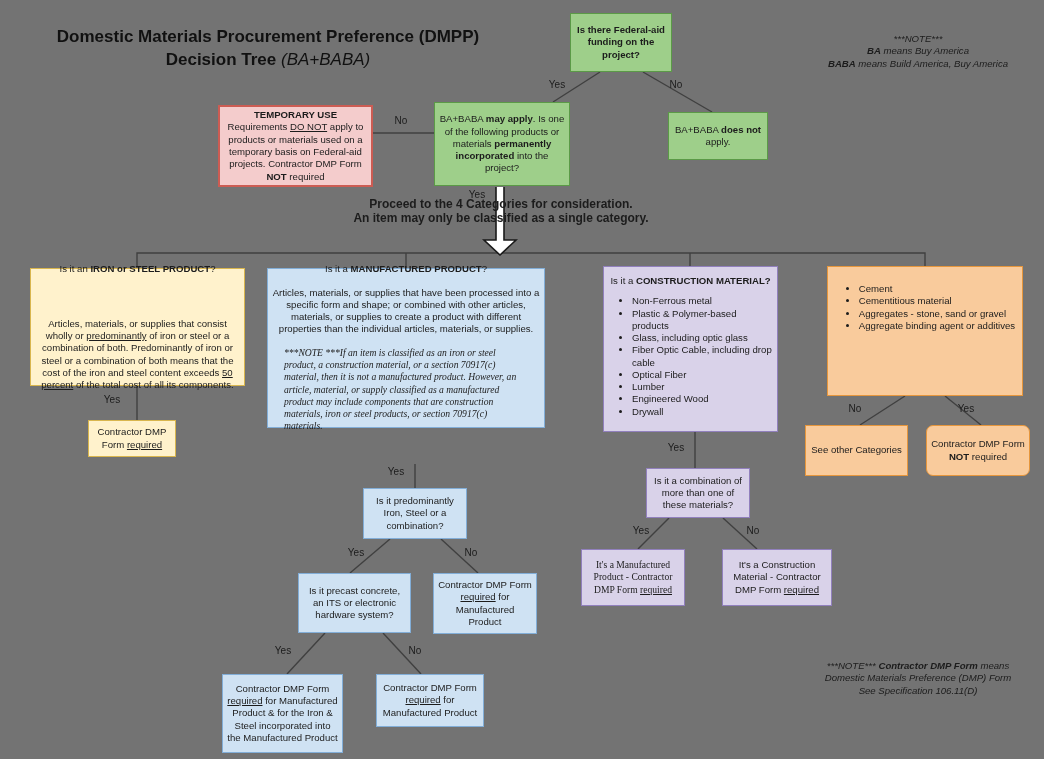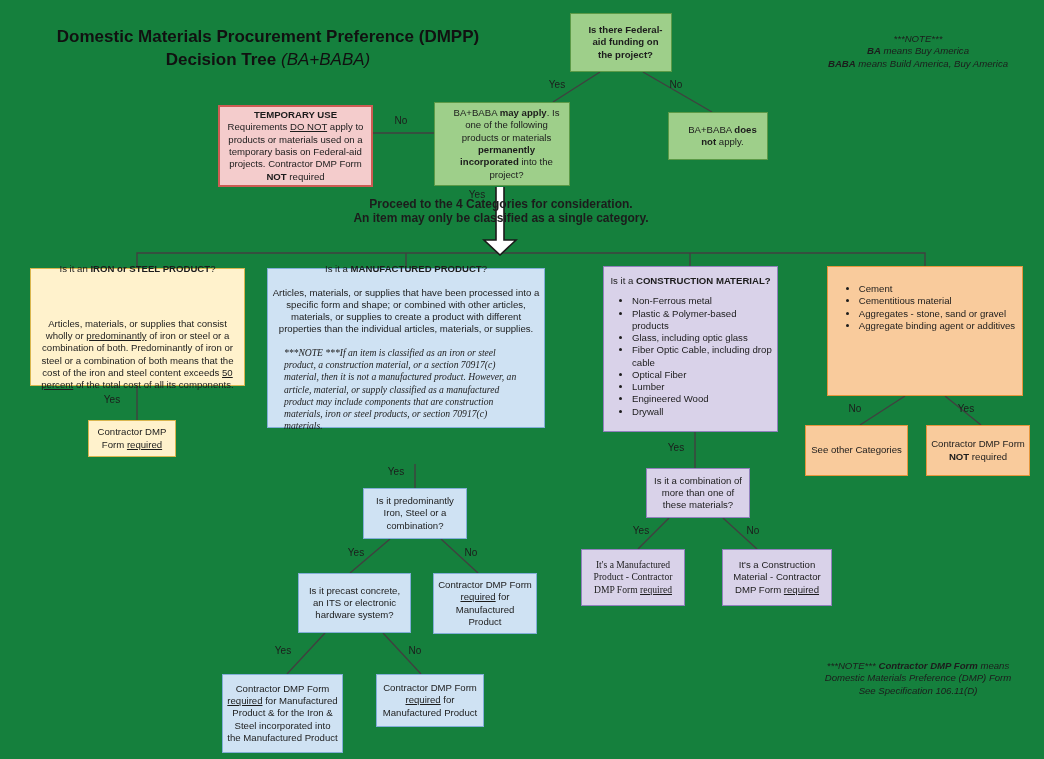--- a/index.html
+++ b/index.html
@@ -7,25 +7,25 @@
     --green_fill:#9ecf8a; --green_border:#5b9a47;
     --pink_fill:#f4cccc;  --pink_border:#cc5c53;
     --yellow_fill:#fff2cc;--yellow_border:#d9b64e;
     --blue_fill:#cfe2f3;  --blue_border:#82aed8;
     --purple_fill:#d9d2e9;--purple_border:#9180bd;
     --orange_fill:#f9cb9c;--orange_border:#e6963c;
   }
   *{margin:0;padding:0;box-sizing:border-box;}
   html,body{background:#ffffff;}
   body{font-family:"Liberation Sans","DejaVu Sans",sans-serif;color:#1c1c1c;}
-  #canvas{position:relative;width:1044px;height:759px;background:#15803d;overflow:hidden;}
+  #canvas{position:relative;width:1044px;height:759px;background:#737373;overflow:hidden;}
   #wires{position:absolute;left:0;top:0;z-index:1;}
   .node{position:absolute;z-index:2;display:flex;flex-direction:column;align-items:center;justify-content:center;
         font-size:9.6px;line-height:1.28;text-align:center;padding:3px 4px;border:1.5px solid #000;}
-  .green {background:var(--green_fill); border-color:var(--green_border);padding-left:13px;}
+  .green {background:var(--green_fill); border-color:var(--green_border);}
   .pink  {background:var(--pink_fill);  border-color:var(--pink_border); border-width:2px;}
   .yellow{background:var(--yellow_fill);border-color:var(--yellow_border);}
   .blue  {background:var(--blue_fill);  border-color:var(--blue_border);}
   .purple{background:var(--purple_fill);border-color:var(--purple_border);}
   .orange{background:var(--orange_fill);border-color:var(--orange_border);}
   .b{font-weight:bold;}
   .u{text-decoration:underline;}
   .i{font-style:italic;}
   .bi{font-weight:bold;font-style:italic;}
   .node-title{font-weight:bold;}
@@ -177,21 +177,21 @@
         <li>Cementitious material</li>
         <li>Aggregates - stone, sand or gravel</li>
         <li>Aggregate binding agent or additives</li>
       </ul>
   </div>
 
   <div class="node orange" style="left:805px;top:425px;width:103px;height:51px;">
     <span>See other Categories</span>
   </div>
 
-  <div class="node orange" style="left:926px;top:425px;width:104px;height:51px;">
+  <div class="node orange" style="left:926px;top:425px;width:104px;height:51px;border-radius:7px;">
     <div><span>Contractor DMP Form </span><span class="b">NOT</span><span> required</span></div>
   </div>
 
   <span class="lbl" style="left:557px;top:84px;">Yes</span>
   <span class="lbl" style="left:676px;top:84px;">No</span>
   <span class="lbl" style="left:401px;top:120px;">No</span>
   <span class="lbl" style="left:477px;top:194px;">Yes</span>
   <span class="lbl" style="left:112px;top:399px;">Yes</span>
   <span class="lbl" style="left:396px;top:471px;">Yes</span>
   <span class="lbl" style="left:356px;top:552px;">Yes</span>

